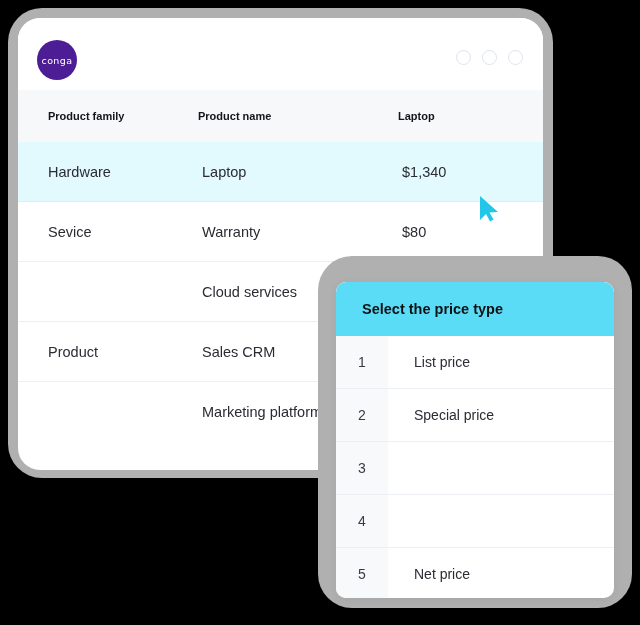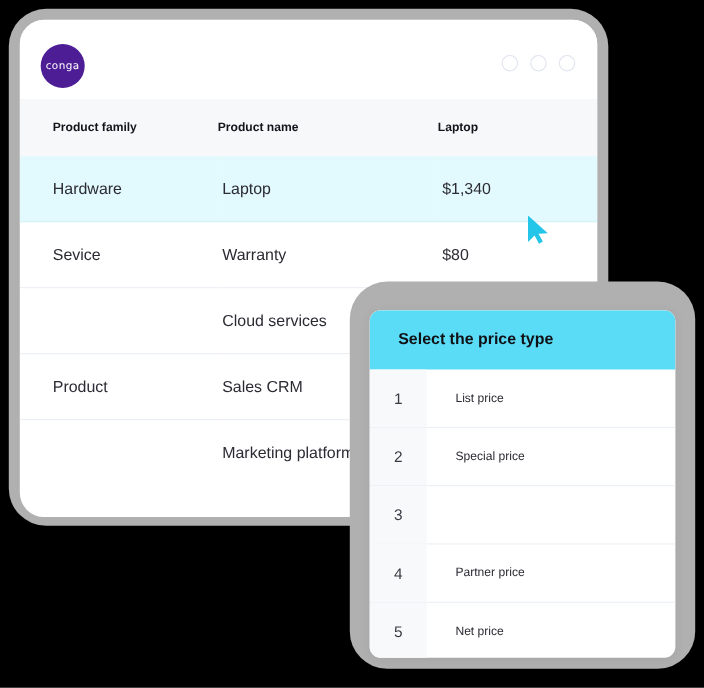--- a/index.html
+++ b/index.html
@@ -168,21 +168,21 @@
     align-self: stretch;
     background: #f8f9fb;
     display: flex;
     align-items: center;
     justify-content: center;
     font-size: 14px;
     color: #3a3a42;
   }
   .dd-label {
     padding-left: 26px;
-    font-size: 11px;
+    font-size: 14px;
     color: #2b2b33;
   }
 </style>
 </head>
 <body>
 
 <div id="table-card-frame"></div>
 
 <div id="table-card">
 
@@ -251,20 +251,19 @@
       </div>
       <div class="dd-row">
         <div class="dd-num">2</div>
         <div class="dd-label">Special price</div>
       </div>
       <div class="dd-row">
         <div class="dd-num">3</div>
       </div>
       <div class="dd-row">
         <div class="dd-num">4</div>
-        <div class="dd-label">Partner price</div>
       </div>
       <div class="dd-row">
         <div class="dd-num">5</div>
         <div class="dd-label">Net price</div>
       </div>
     </div>
 </div>
 
 </body></html>

